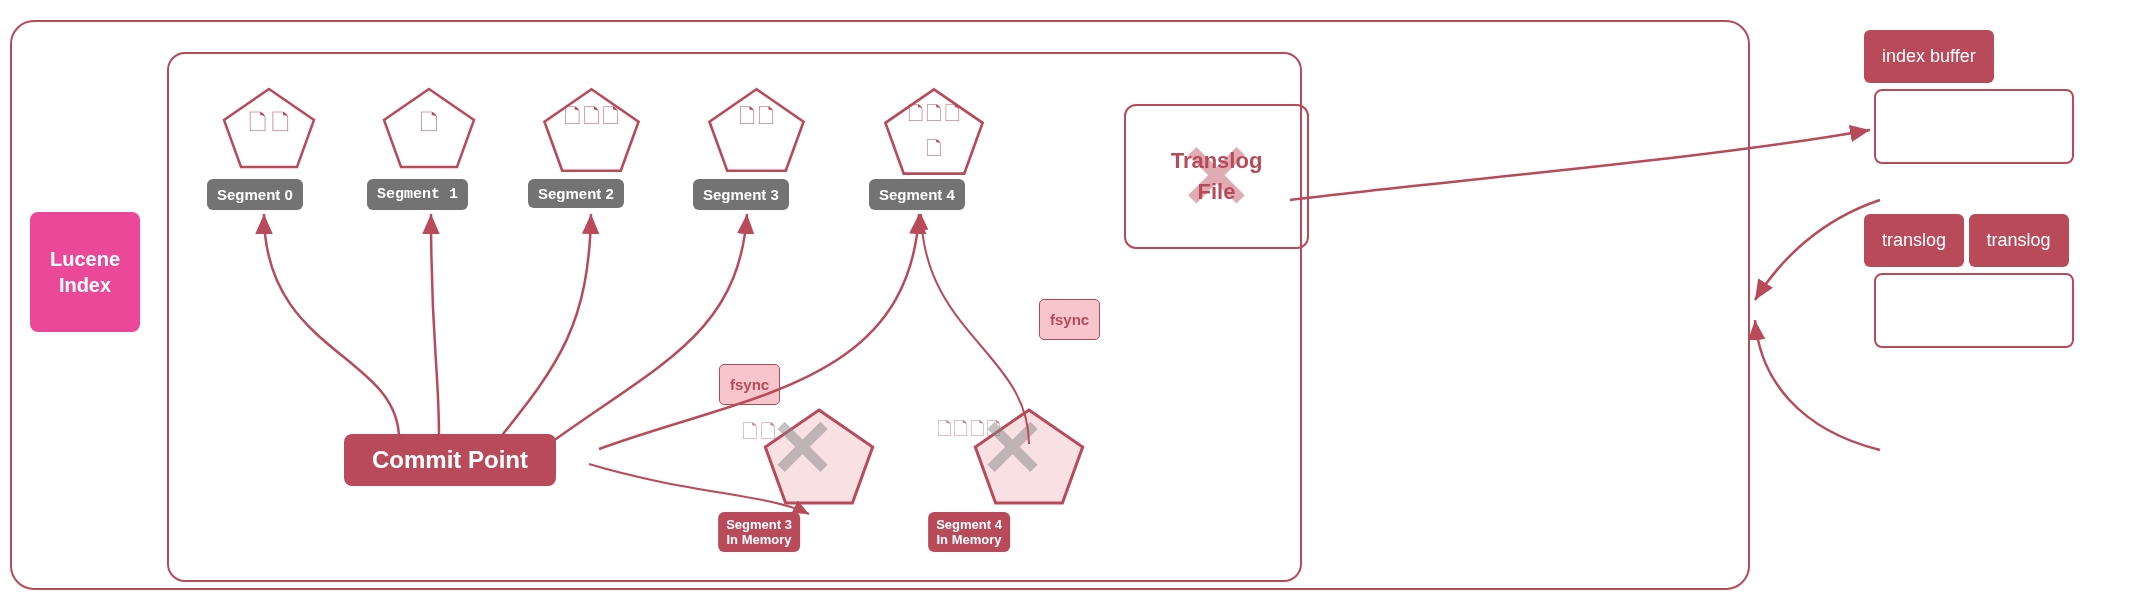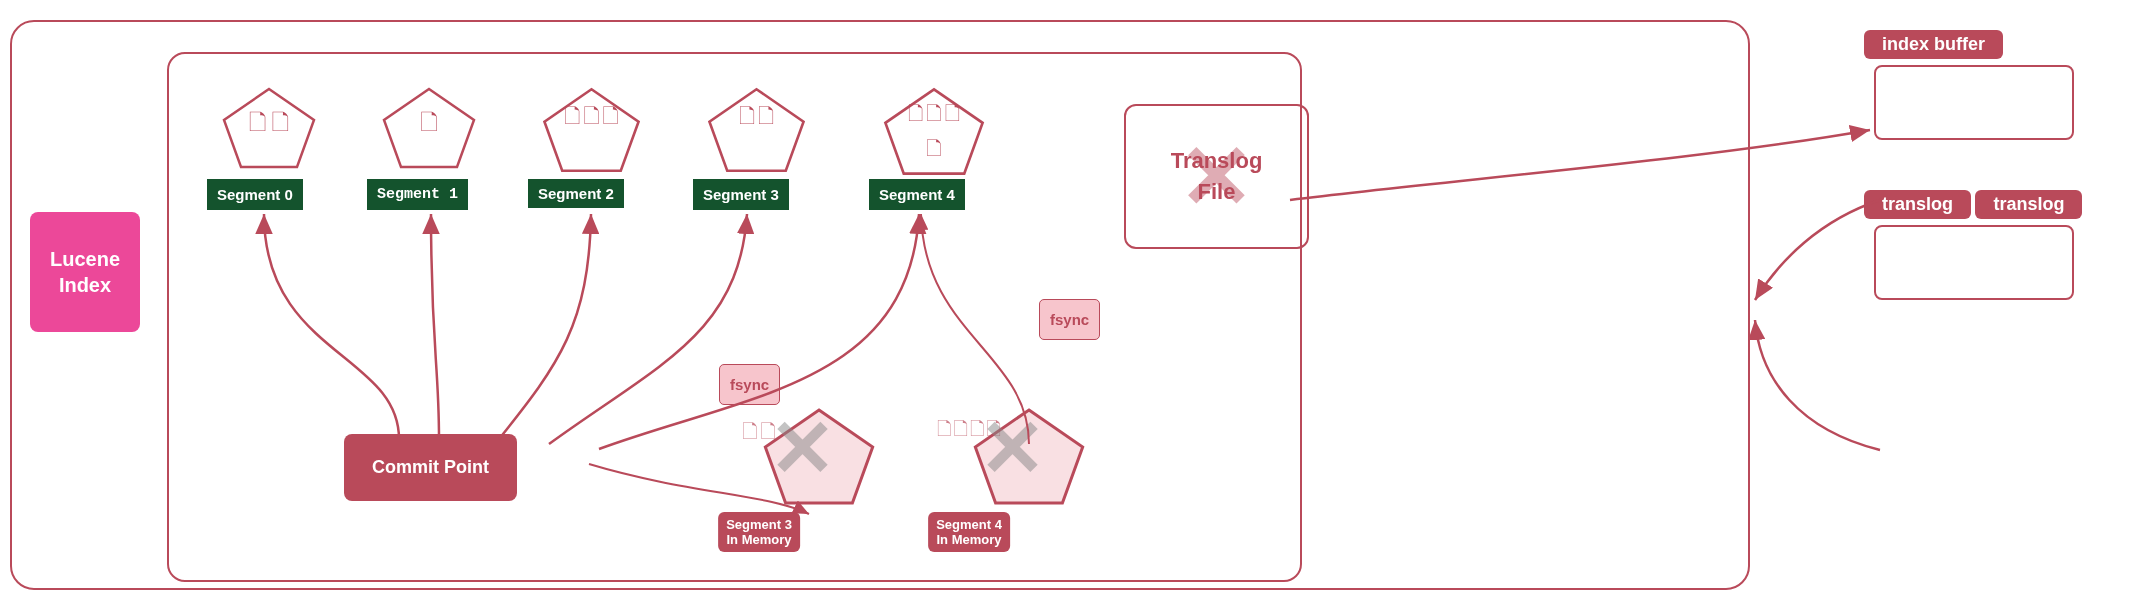--- a/index.html
+++ b/index.html
@@ -50,38 +50,38 @@
       width: 1135px;
       height: 530px;
       border: 2px solid #b94a5a;
       border-radius: 18px;
       background: #fff;
     }
 
     
     .segment-box {
       position: absolute;
-      background: #14532d;
+      background: #737373;
       color: #fff;
-      border-radius: 0;
+      border-radius: 6px;
       font-size: 17px;
       font-weight: 600;
       text-align: center;
       padding: 8px 14px;
     }
 
     
     .commit-point {
       position: absolute;
       background: #b94a5a;
       color: #fff;
       border-radius: 8px;
-      font-size: 18px;
+      font-size: 24px;
       font-weight: 700;
-      padding: 23px 28px;
+      padding: 12px 28px;
       left: 175px;
       top: 380px;
       white-space: nowrap;
     }
 
     
     .translog-file-box {
       position: absolute;
       left: 965px;
       top: 55px;
@@ -111,22 +111,22 @@
       padding: 11px 10px;
     }
 
     
     .right-label {
       position: absolute;
       background: #b94a5a;
       color: #fff;
       border-radius: 6px;
       font-size: 18px;
-      font-weight: 700;
-      padding: 4px 18px;
+      font-weight: 400;
+      padding: 16px 18px;
       right: 30px;
     }
 
     
     .right-box {
       position: absolute;
       border: 2px solid #b94a5a;
       border-radius: 8px;
       background: #fff;
       right: 30px;

